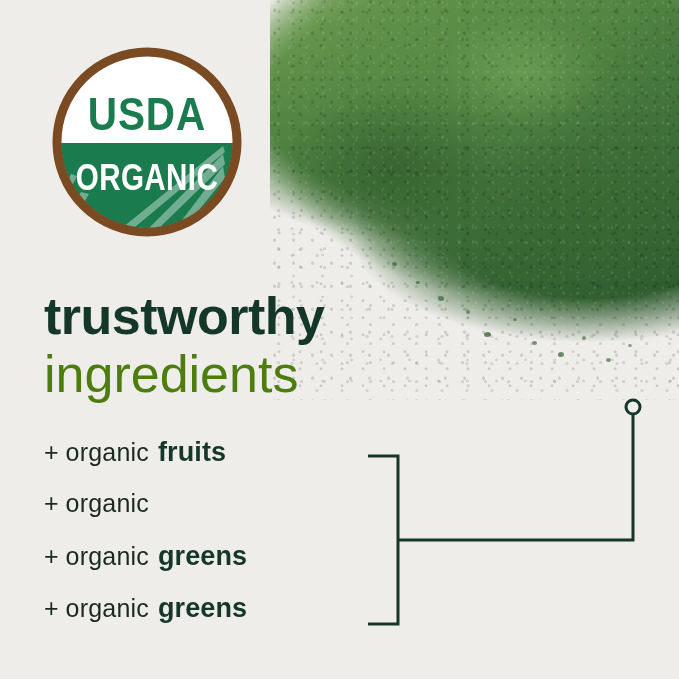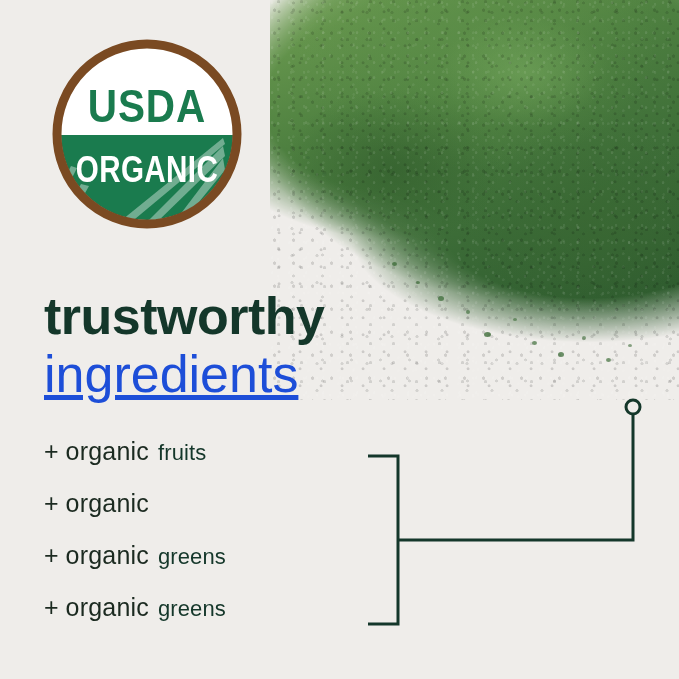--- a/index.html
+++ b/index.html
@@ -71,21 +71,21 @@
   .powder-speck {
     position: absolute;
     border-radius: 50%;
     background: #3e6d39;
   }
 
   
   .seal {
     position: absolute;
     left: 47px;
-    top: 34px;
+    top: 42px;
     width: 200px;
     height: 200px;
   }
 
   
   .headline {
     position: absolute;
     left: 44px;
     top: 288px;
     width: 420px;
@@ -95,25 +95,24 @@
     font-weight: 700;
     letter-spacing: -0.5px;
     color: #14372a;
     line-height: 1.08;
     white-space: nowrap;
   }
   .headline-line2 {
     font-size: 52px;
     font-weight: 300;
     letter-spacing: 0px;
-    color: #1d4ed8;
+    color: #4d7c0f;
     line-height: 1.1;
     margin-top: 2px;
     white-space: nowrap;
-    text-decoration: underline;
   }
 
   
   .list {
     position: absolute;
     left: 44px;
     top: 437px;
     width: 340px;
   }
   .list-item {
@@ -127,22 +126,22 @@
     color: #1b2a20;
     margin-right: 7px;
   }
   .list-prefix {
     font-size: 25px;
     font-weight: 300;
     color: #1b2a20;
     letter-spacing: .2px;
   }
   .list-term {
-    font-size: 22px;
-    font-weight: 400;
+    font-size: 27px;
+    font-weight: 700;
     color: #14372a;
     margin-left: 9px;
     letter-spacing: .1px;
   }
 
   
   .connector {
     position: absolute;
     left: 360px;
     top: 390px;

